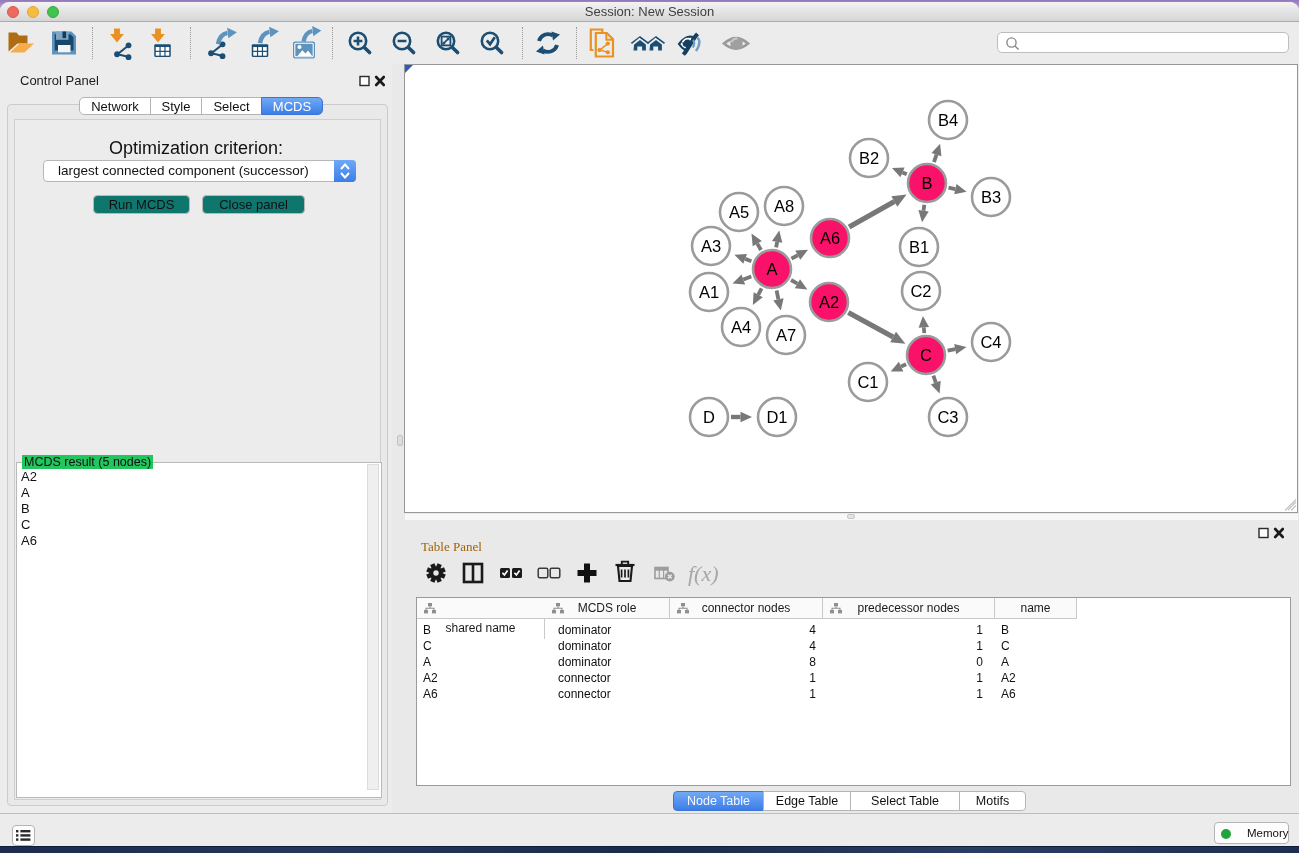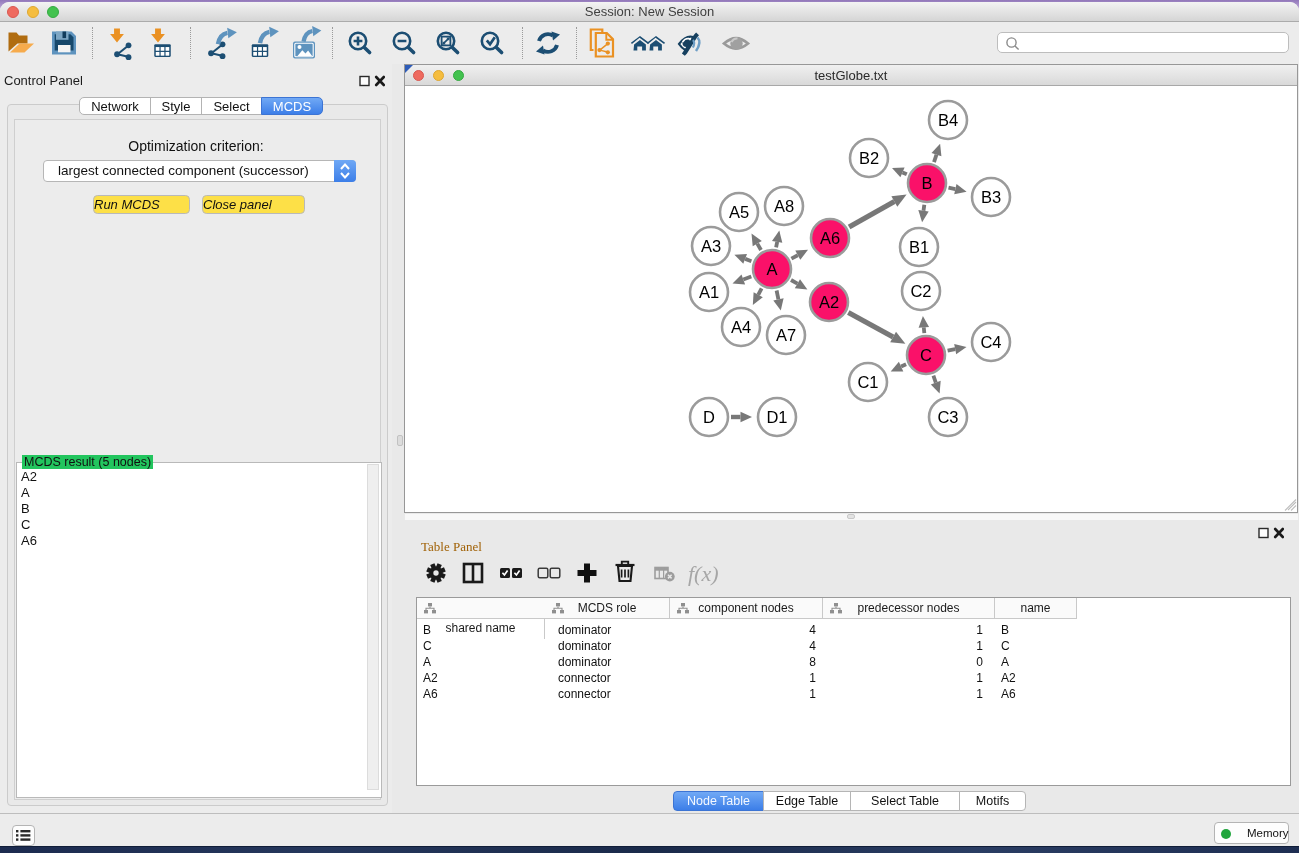--- a/index.html
+++ b/index.html
@@ -9,31 +9,31 @@
 #desktop-top { left:0; top:0; width:1299px; height:12px; background:linear-gradient(#9278ba,#cdb9e2); }
 #mainwin { left:0; top:2px; width:1299px; height:844px; background:#e9e9e9; border-radius:9px 9px 0 0; overflow:hidden; }
 #titlebar { left:0; top:0; width:1299px; height:20px; background:linear-gradient(#f3f3f3,#d5d5d5); border-bottom:1px solid #ababab; }
 #titlebar .title { width:100%; text-align:center; font-size:13px; color:#404040; line-height:20px; }
 .tl { border-radius:50%; width:12px; height:12px; top:4px; }
 #toolbar { left:0; top:20px; width:1299px; height:42px; background:#ececec; }
 .sep { top:5px; height:32px; border-left:1px dotted #9a9a9a; width:0; }
 #searchbox { left:997px; top:10px; width:292px; height:21px; background:#fff; border:1px solid #bdbdbd; border-radius:5px; }
 
 #cpanel { left:0; top:62px; width:392px; height:749px; background:#ececec; }
-#cpanel-title { left:4px; top:9px; font-size:13px; color:#1c1c1c; }
+#cpanel-title { left:20px; top:9px; font-size:13px; color:#1c1c1c; }
 #cp-outer { left:7px; top:40px; width:381px; height:702px; background:#e9e9e9; border:1px solid #cbcbcb; border-radius:4px; }
 #cp-inner { left:6px; top:14px; width:367px; height:681px; background:#ececec; border:1px solid #cfcfcf; }
 .tabrow { font-size:13px; color:#111; }
 .tab { position:absolute; top:0; height:18px; background:#fff; border:1px solid #b3b3b3; text-align:center; line-height:17px; }
 .tab.sel { background:linear-gradient(#71a9f5,#3c7ee8); color:#fff; border-color:#3c74d4; }
-#optlabel { left:0; top:74px; width:392px; text-align:center; font-size:14px; color:#111; }
+#optlabel { left:0; top:74px; width:392px; text-align:center; font-size:18px; color:#111; }
 #dropdown { left:43px; top:96px; width:313px; height:22px; background:#fff; border:1px solid #b6b6b6; border-radius:4px; }
 #dropdown .txt { position:absolute; left:14px; top:2px; font-size:13.5px; color:#111; }
 #dd-step { position:absolute; right:-1px; top:-1px; width:22px; height:22px; border-radius:0 4px 4px 0; background:linear-gradient(#6fa8f5,#3c7ee8); }
-.btn { position:absolute; top:131px; height:19px; background:#fde047; border:1px solid #b9b9b9; border-radius:4.5px; font-size:13px; color:#111; line-height:17px;font-style:italic; }
+.btn { position:absolute; top:131px; height:19px; background:#0f766e; border:1px solid #b9b9b9; border-radius:4.5px; text-align:center; font-size:13px; color:#111; line-height:17px; }
 #fieldset { left:16px; top:398px; width:366px; height:336px; border:1px solid #b9b9b9; background:#fff; }
 #fieldset-label { left:22px; top:391px; font-size:12.5px; color:#111; background:#22c55e; padding:0 2px; }
 #mcds-list { left:4px; top:6px; font-size:13px; color:#111; line-height:16px; }
 #scrolltrack { right:2px; top:1px; width:12px; height:326px; background:#efefef; border:1px solid #dcdcdc; }
 
 #gwin { left:404px; top:62px; width:894px; height:449px; background:#fff; border:1px solid #979797; }
 #gtitle { left:0; top:0; width:892px; height:21px; background:linear-gradient(#f0f0f0,#d9d9d9); border-bottom:1px solid #a8a8a8; }
 #gtitle .title { width:100%; text-align:center; font-size:13px; color:#2a2a2a; line-height:21px; }
 .tls { border-radius:50%; width:11px; height:11px; top:5px; }
 #gcontent { left:0; top:22px; width:892px; height:425px; background:#fff; }
@@ -212,26 +212,20 @@
     <div class="abs" id="fieldset">
       <div class="abs" id="scrolltrack"></div>
       <div class="abs" id="mcds-list">A2<br>A<br>B<br>C<br>A6</div>
     </div>
     <div class="abs" id="fieldset-label">MCDS result (5 nodes)</div>
   </div>
   <div class="abs" id="gwin">
     <svg class="abs" style="left:0;top:0;z-index:5" width="10" height="10" viewBox="0 0 10 10">
         <path d="M0 0 H8 L0 8 z" fill="#2e5cb8"></path>
       </svg>
-    <div class="abs" id="gtitle">
-      <div class="abs tls" style="left:8px;background:#ee6a5f;border:0.5px solid #d95750;"></div>
-      <div class="abs tls" style="left:28px;background:#f5bd3f;border:0.5px solid #dfa730;"></div>
-      <div class="abs tls" style="left:48px;background:#43c24f;border:0.5px solid #35aa42;"></div>
-      <div class="title">testGlobe.txt</div>
-    </div>
     <div class="abs" id="gcontent">
       <svg width="892" height="425" viewBox="0 0 892 425" style="position:absolute;left:0;top:-1px">
 <line x1="346.3" y1="190.5" x2="338.3" y2="193.5" stroke="#787878" stroke-width="3.8"></line>
 <polygon points="327.5,197.4 336.5,188.6 340.1,198.4" fill="#787878"></polygon>
 <line x1="386.0" y1="194.0" x2="392.4" y2="197.7" stroke="#787878" stroke-width="3.8"></line>
 <polygon points="402.4,203.5 389.8,202.3 395.0,193.2" fill="#787878"></polygon>
 <line x1="346.4" y1="175.2" x2="340.2" y2="172.9" stroke="#787878" stroke-width="3.8"></line>
 <polygon points="329.4,168.8 342.0,168.0 338.3,177.8" fill="#787878"></polygon>
 <line x1="356.6" y1="202.4" x2="353.2" y2="208.8" stroke="#787878" stroke-width="3.8"></line>
 <polygon points="347.8,219.0 348.6,206.3 357.8,211.3" fill="#787878"></polygon>
@@ -373,21 +367,21 @@
           </svg>
           <div class="hcell" style="left:128px;width:125px;">MCDS role</div>
           <svg width="12" height="12" style="position:absolute;left:135px;top:5px" viewBox="0 0 12 12">
             <g fill="#8f8f8f">
               <rect x="4" y="0" width="4" height="3.4"></rect>
               <rect x="0" y="7" width="4" height="3.4"></rect>
               <rect x="8" y="7" width="4" height="3.4"></rect>
             </g>
             <path d="M6 3.4 v1.8 M2 7 v-1.8 h8 v1.8" stroke="#8f8f8f" stroke-width="1.1" fill="none"></path>
           </svg>
-          <div class="hcell" style="left:253px;width:153px;">component nodes</div>
+          <div class="hcell" style="left:253px;width:153px;">connector nodes</div>
           <svg width="12" height="12" style="position:absolute;left:260px;top:5px" viewBox="0 0 12 12">
             <g fill="#8f8f8f">
               <rect x="4" y="0" width="4" height="3.4"></rect>
               <rect x="0" y="7" width="4" height="3.4"></rect>
               <rect x="8" y="7" width="4" height="3.4"></rect>
             </g>
             <path d="M6 3.4 v1.8 M2 7 v-1.8 h8 v1.8" stroke="#8f8f8f" stroke-width="1.1" fill="none"></path>
           </svg>
           <div class="hcell" style="left:406px;width:172px;">predecessor nodes</div>
           <svg width="12" height="12" style="position:absolute;left:413px;top:5px" viewBox="0 0 12 12">

